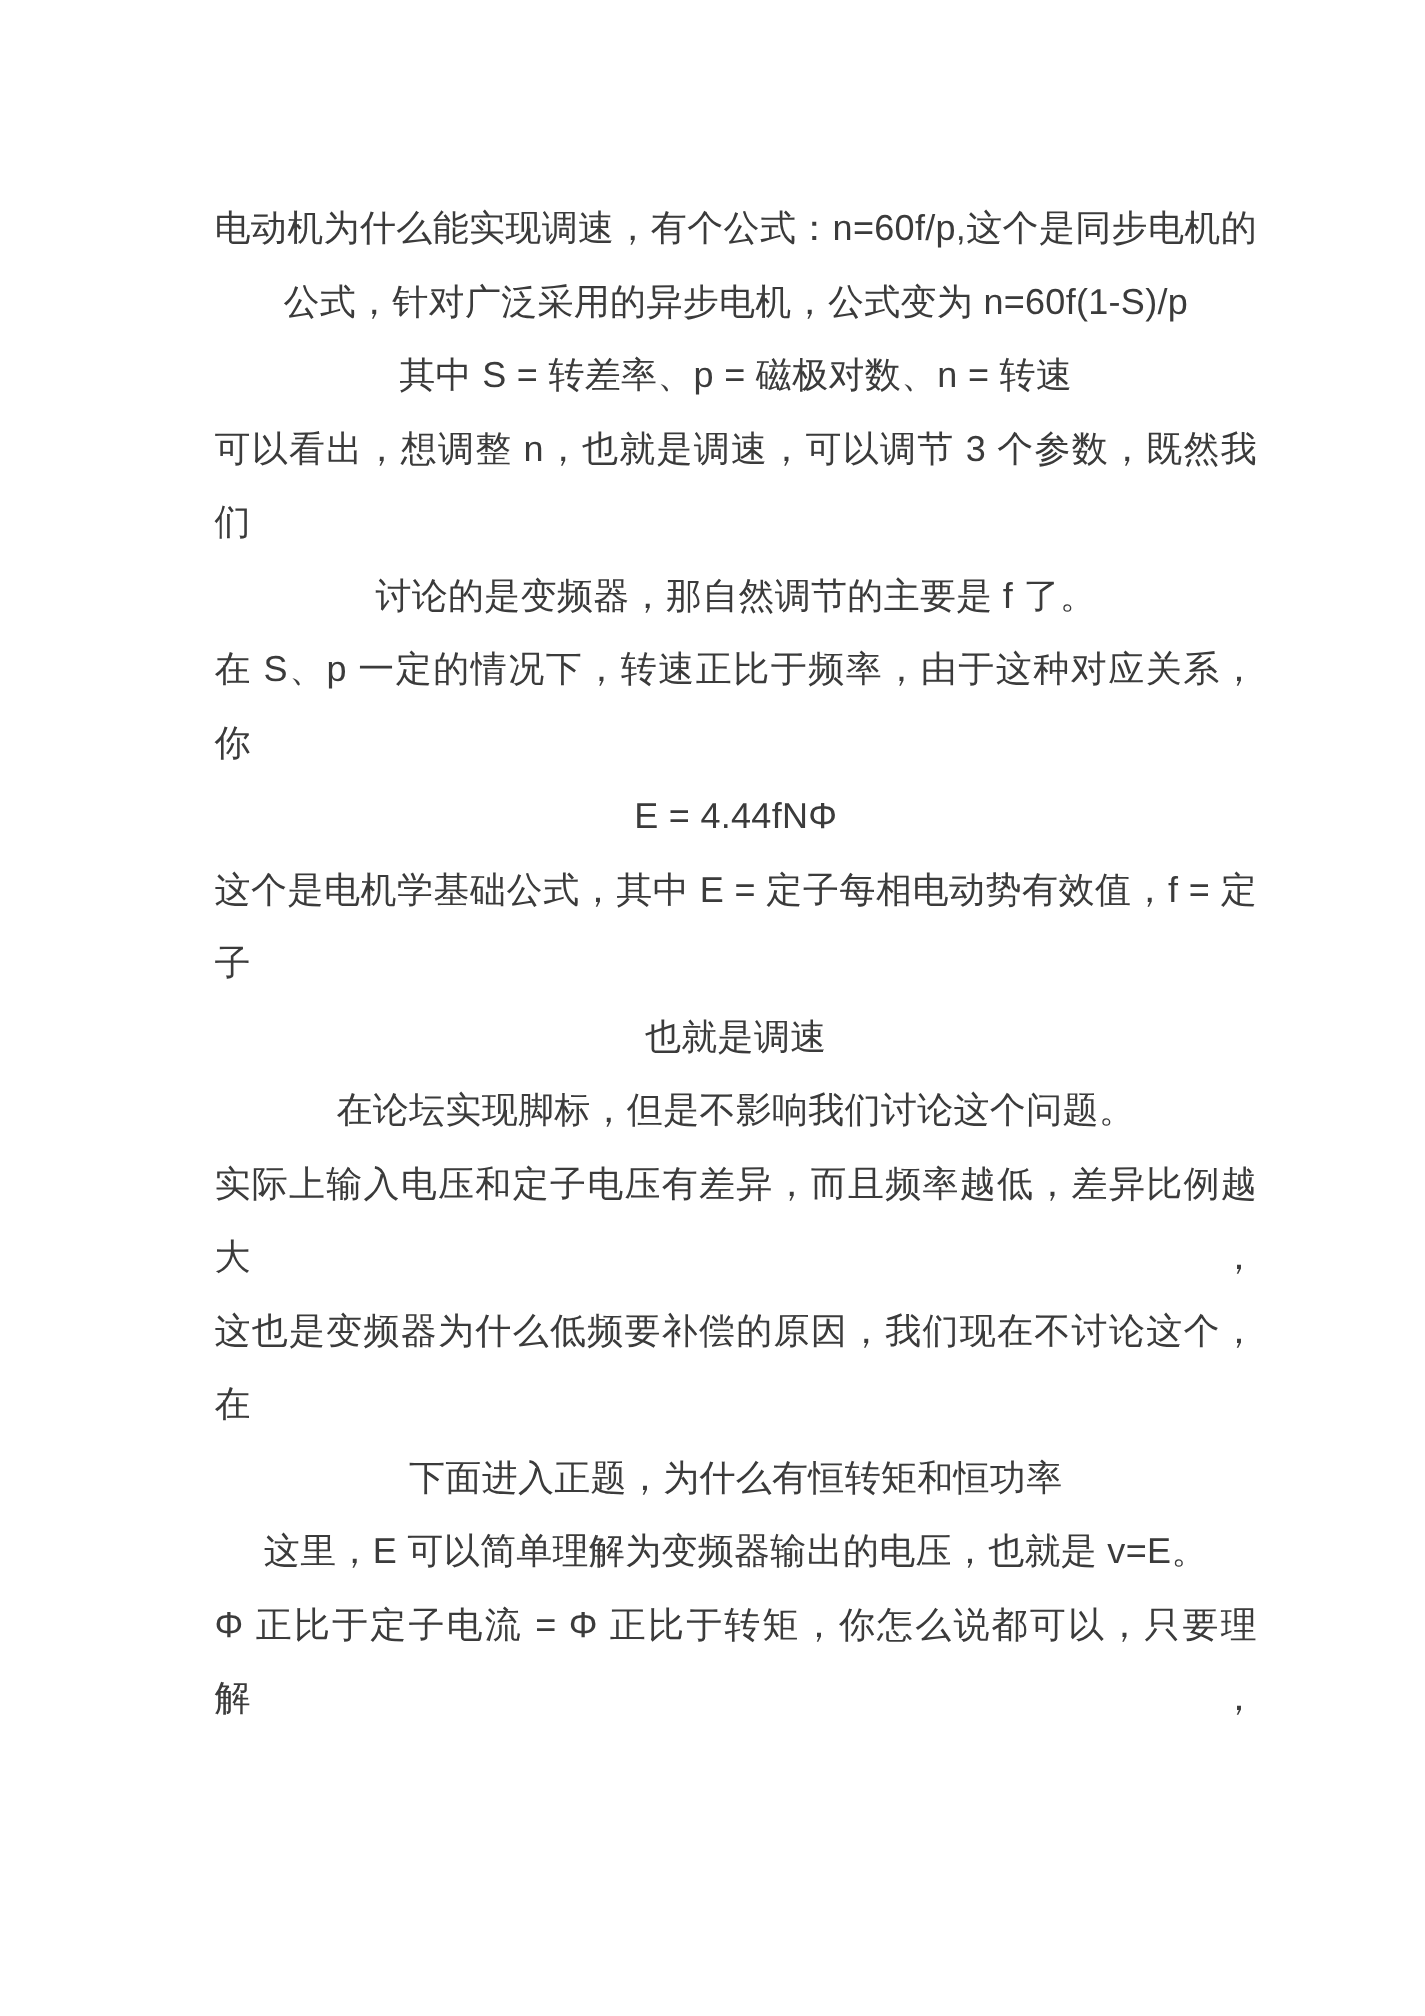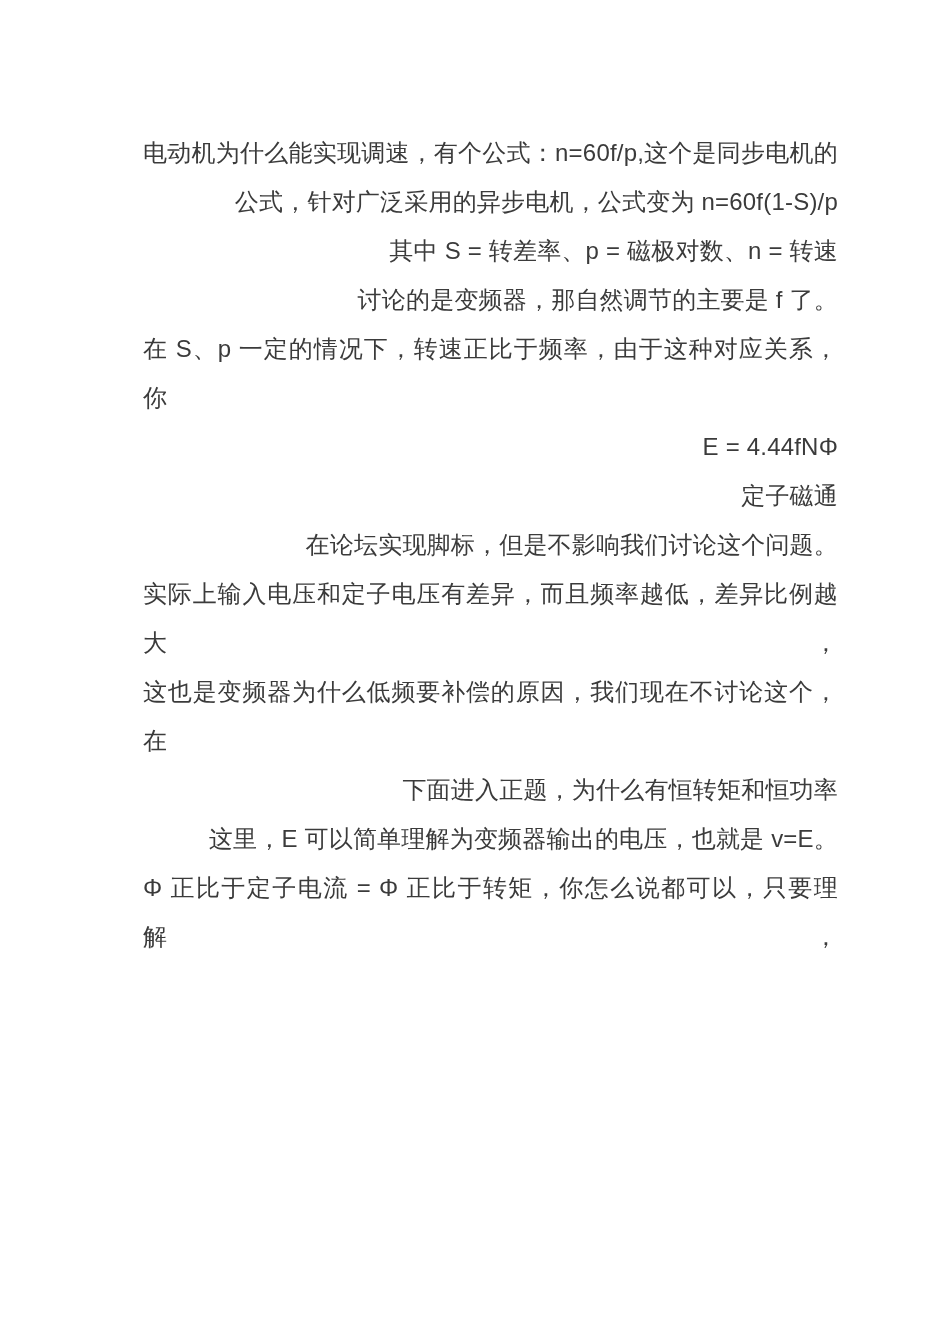--- a/index.html
+++ b/index.html
@@ -27,40 +27,42 @@
     left: 143px;
     top: 128px;
     width: 695px;
     color: #3b3b3b;
     font-size: 24px;
     line-height: 49px;
     letter-spacing: 0.2px;
   }
   .line {
     white-space: nowrap;
-    text-align: right;
+    text-align: center;
   }
   .line.full {
     white-space: normal;
     text-align: justify;
     text-align-last: justify;
   }
 </style>
 </head>
 <body>
 
 <div class="doc-page">
   <div class="doc-content">
     <div class="line full">电动机为什么能实现调速，有个公式：n=60f/p,这个是同步电机的</div>
     <div class="line">公式，针对广泛采用的异步电机，公式变为 n=60f(1-S)/p</div>
     <div class="line">其中 S = 转差率、p = 磁极对数、n = 转速</div>
+    <div class="line full">可以看出，想调整 n，也就是调速，可以调节 3 个参数，既然我们</div>
     <div class="line">讨论的是变频器，那自然调节的主要是 f 了。</div>
     <div class="line full">在 S、p 一定的情况下，转速正比于频率，由于这种对应关系，你</div>
     <div class="line">E = 4.44fNΦ</div>
-    <div class="line">定子磁通</div>
+    <div class="line full">这个是电机学基础公式，其中 E = 定子每相电动势有效值，f = 定子</div>
+    <div class="line">也就是调速</div>
     <div class="line">在论坛实现脚标，但是不影响我们讨论这个问题。</div>
     <div class="line full">实际上输入电压和定子电压有差异，而且频率越低，差异比例越大，</div>
     <div class="line full">这也是变频器为什么低频要补偿的原因，我们现在不讨论这个，在</div>
     <div class="line">下面进入正题，为什么有恒转矩和恒功率</div>
     <div class="line">这里，E 可以简单理解为变频器输出的电压，也就是 v=E。</div>
     <div class="line full">Φ 正比于定子电流 = Φ 正比于转矩，你怎么说都可以，只要理解，</div>
 
   </div>
 </div>
 

